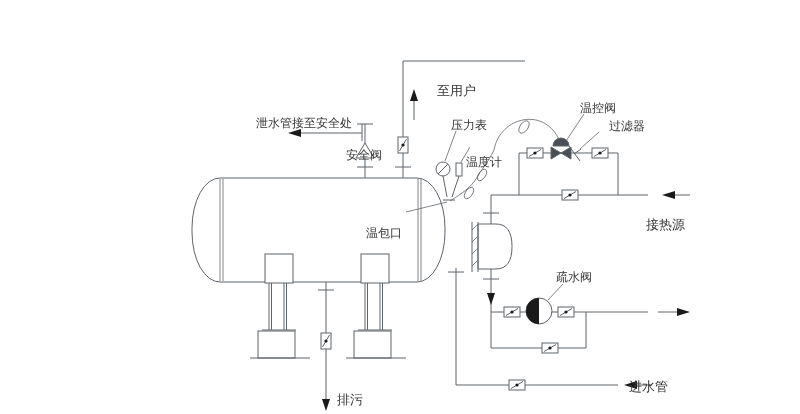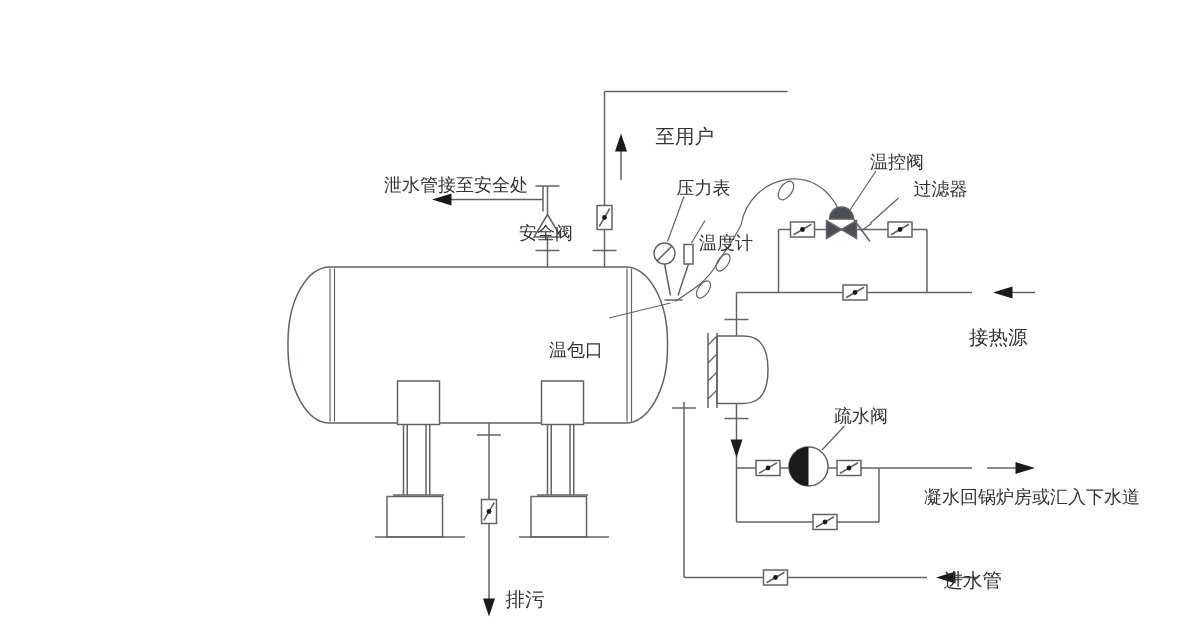--- a/index.html
+++ b/index.html
@@ -201,17 +201,16 @@
   <span class="lbl big" style="left:437px;top:44px;margin-top:40px;">至用户</span>
   <span class="lbl" style="left:346px;top:101px;margin-top:48px;">安全阀</span>
   <span class="lbl" style="left:256px;top:117px;">泄水管接至安全处</span>
   <span class="lbl" style="left:451px;top:119px;font-family:Liberation Serif, serif;">压力表</span>
   <span class="lbl" style="left:466px;top:135px;margin-top:21px;">温度计</span>
   <span class="lbl" style="left:580px;top:102px;">温控阀</span>
   <span class="lbl" style="left:597px;top:120px;margin-left:12px;">过滤器</span>
   <span class="lbl big" style="left:646px;top:218px;">接热源</span>
   <span class="lbl" style="left:366px;top:205px;margin-top:22px;">温包口</span>
   <span class="lbl" style="left:556px;top:271px;">疏水阀</span>
-  <span class="lbl" style="left:616px;top:325px;">凝水回锅炉房或汇入下水道</span>
   <span class="lbl big" style="left:337px;top:393px;">排污</span>
   <span class="lbl big" style="left:629px;top:380px;">进水管</span>
 
 </div>
 
 </body></html>

